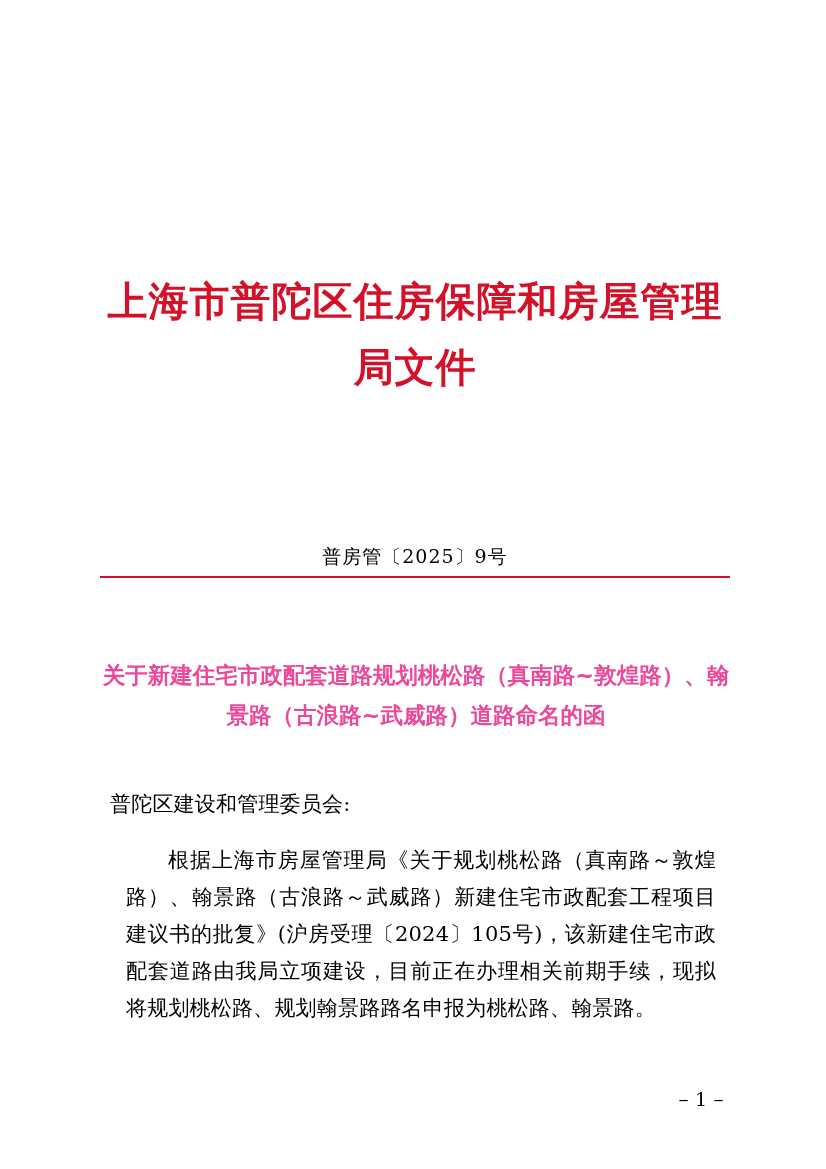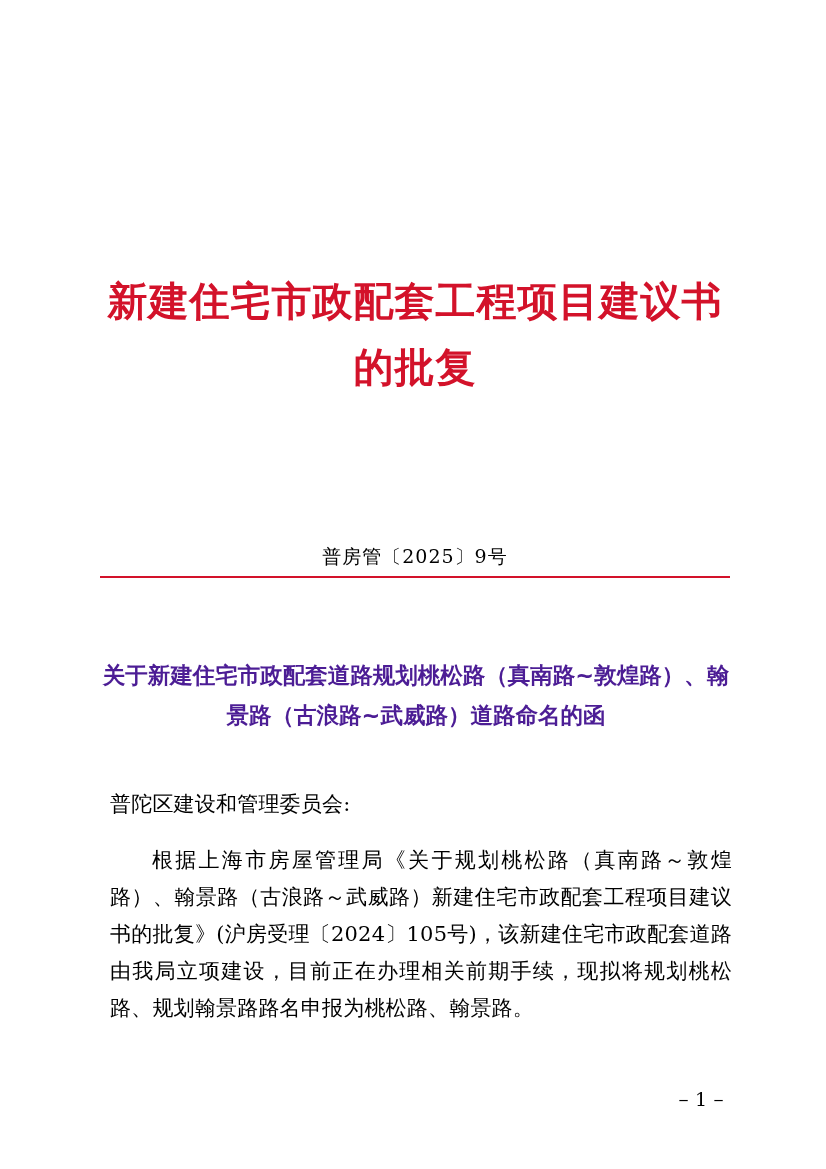--- a/index.html
+++ b/index.html
@@ -68,21 +68,21 @@
   .subject {
     position: absolute;
     left: 100px;
     top: 655px;
     width: 632px;
     text-align: center;
     font-family: "DejaVu Sans", "Liberation Sans", sans-serif;
     font-weight: bold;
     font-size: 22.5px;
     line-height: 40px;
-    color: #4c1d95;
+    color: #ec4899;
     letter-spacing: 0px;
   }
 
   .body-block {
     position: absolute;
     left: 110px;
     top: 786px;
     width: 622px;
     font-family: "DejaVu Serif", "Liberation Serif", serif;
     font-size: 21px;
@@ -90,21 +90,21 @@
     color: #000;
     letter-spacing: 0.2px;
   }
 
   .salutation {
     margin: 0 0 19px 0;
     text-align: left;
   }
 
   .para {
-    margin: 0;
+    margin: 16px;
     text-indent: 42px;
     text-align: justify;
     text-justify: inter-ideograph;
   }
 
   .page-number {
     position: absolute;
     left: 100px;
     top: 1087px;
     width: 630px;
@@ -114,21 +114,21 @@
     color: #000;
     letter-spacing: 2px;
   }
 </style>
 </head>
 <body>
 
 <div class="page">
 
   <div class="doc-header">
-    <div class="doc-header-title">新建住宅市政配套工程项目建议书的批复</div>
+    <div class="doc-header-title">上海市普陀区住房保障和房屋管理局文件</div>
   </div>
 
   <div class="doc-number">普房管〔2025〕9号</div>
 
   <div class="red-rule"></div>
 
   <div class="subject"> 关于新建住宅市政配套道路规划桃松路（真南路~敦煌路）、翰景路（古浪路~武威路）道路命名的函</div>
 
   <div class="body-block">
     <p class="salutation">普陀区建设和管理委员会:</p>

